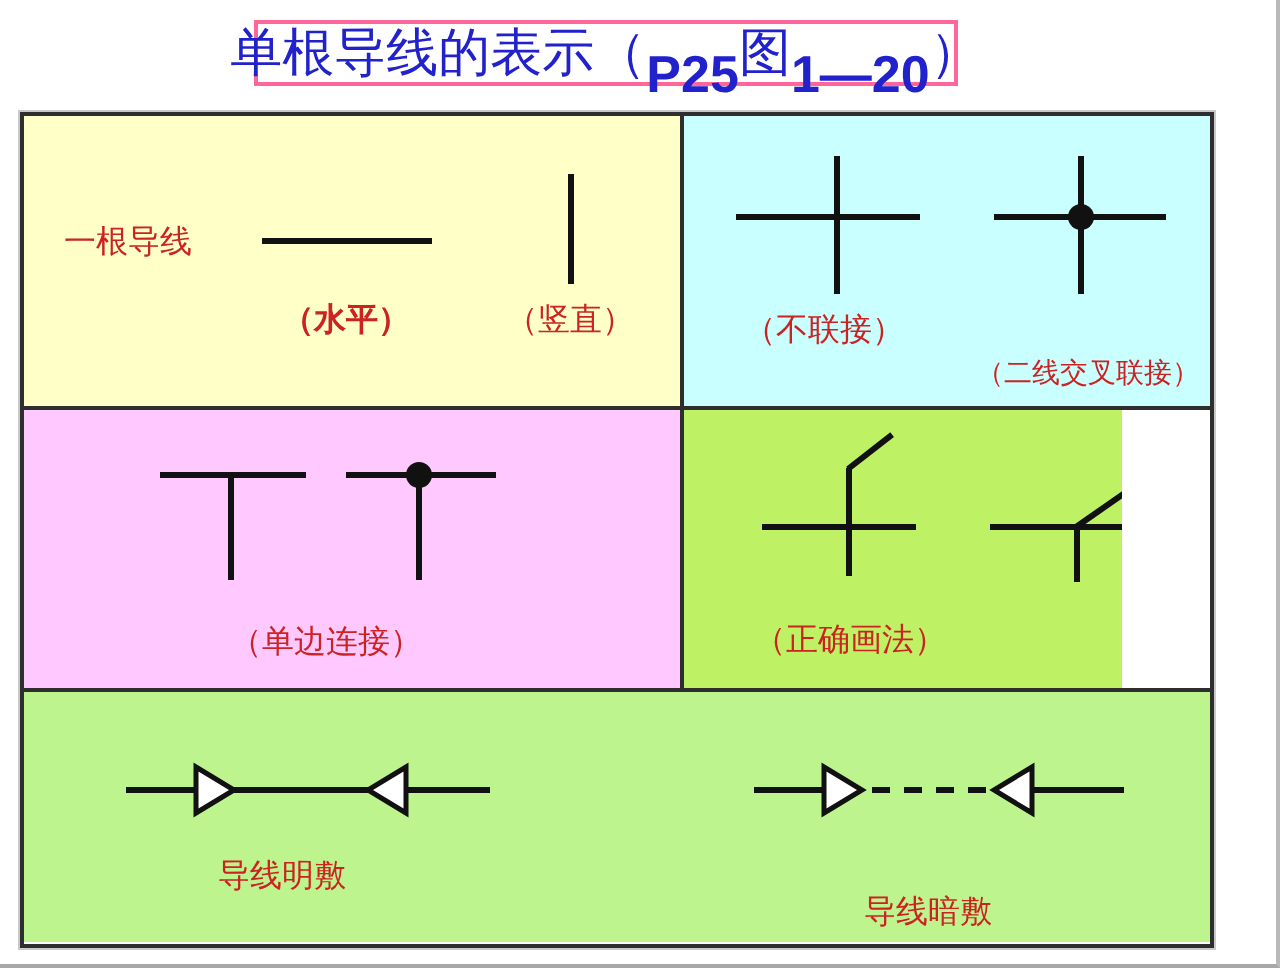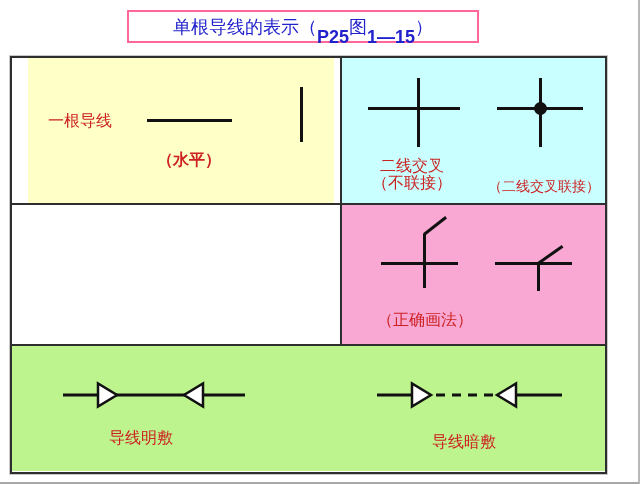--- a/index.html
+++ b/index.html
@@ -5,79 +5,87 @@
   html,body{margin:0;padding:0;background:#fff;}
   .slide{
     position:relative;width:640px;height:484px;background:#ffffff;
     font-family:"Liberation Sans",sans-serif;overflow:hidden;box-sizing:border-box;
     border-right:2px solid #b9b9b9;border-bottom:2px solid #a8a8a8;
   }
   .title-box{
     position:absolute;left:127px;top:10px;width:352px;height:33px;
     border:2px solid #FF6699;background:#ffffff;box-sizing:border-box;
     display:flex;align-items:center;justify-content:center;
-    color:#2222CC;font-size:18px;white-space:nowrap;
+    color:#2222CC;font-size:26px;white-space:nowrap;
   }
   .title-box .b{font-weight:700;margin-top:21px;}
   .board{
     position:absolute;left:10px;top:56px;width:597px;height:418px;
     border:2px solid #2e2e2e;box-sizing:border-box;background:#fff;
     box-shadow:0 0 0 1px #c9c9c9;
   }
   .cell{position:absolute;overflow:hidden;}
-  .cell-single{left:16px;top:0;width:306px;height:146px;background:#FFFFC8;}
+  .cell-single{left:0;top:0;width:330px;height:146px;background:#FFFFC8;}
   .cell-cross{left:330px;top:0;width:263px;height:146px;background:#C9FFFF;}
   .cell-tee{left:0;top:146px;width:330px;height:141px;background:#FFC9FF;}
-  .cell-branch{left:330px;top:146px;width:263px;height:141px;background:#f9a8d4;}
+  .cell-branch{left:330px;top:146px;width:219px;height:141px;background:#bef264;}
   .cell-laying{left:0;top:287px;width:593px;height:126px;background:#BEF48D;}
   .vdiv{position:absolute;left:328px;top:0;width:2px;height:287px;background:#2e2e2e;}
   .hdiv1{position:absolute;left:0;top:145px;width:593px;height:2px;background:#2e2e2e;}
   .hdiv2{position:absolute;left:0;top:286px;width:593px;height:2px;background:#2e2e2e;}
   .red{position:absolute;color:#CC2222;font-size:16px;white-space:nowrap;}
   .ctr{text-align:center;}
   .ln{position:absolute;background:#111111;}
   .dot{position:absolute;width:13px;height:13px;border-radius:50%;background:#111111;}
   .diag{position:absolute;height:3px;background:#111111;transform-origin:left center;}
   svg{position:absolute;left:0;top:0;}
 </style>
 </head>
 <body>
 
 <div class="slide">
 
   <div class="title-box">
     <span>单根导线的表示（</span>
       <span class="b">P25</span>
       <span>图</span>
-      <span class="b">1—15</span>
+      <span class="b">1—20</span>
       <span>）</span>
   </div>
 
   <div class="board">
 
     <div class="cell cell-single">
       <div class="red" style="left:20px;top:53px;">一根导线</div>
       <div class="ln" style="left:119px;top:61px;width:85px;height:3px;"></div>
       <div class="red ctr" style="left:109px;top:92px;width:104px;font-weight:bold;">（水平）</div>
       <div class="ln" style="left:272px;top:29px;width:3px;height:55px;"></div>
+      <div class="red ctr" style="left:221px;top:92px;width:104px;">（竖直）</div>
     </div>
 
     <div class="cell cell-cross">
       <div class="ln" style="left:75px;top:20px;width:3px;height:69px;"></div>
       <div class="ln" style="left:26px;top:49px;width:92px;height:3px;"></div>
       <div class="ln" style="left:197px;top:20px;width:3px;height:69px;"></div>
       <div class="ln" style="left:155px;top:49px;width:86px;height:3px;"></div>
       <div class="dot" style="left:192px;top:44px;"></div>
       <div class="red ctr" style="left:10px;top:99px;width:120px;line-height:17px;">
-          <div>二线交叉</div>
           <div>（不联接）</div>
         </div>
       <div class="red ctr" style="left:138px;top:120px;width:128px;font-size:14px;">（二线交叉联接）</div>
     </div>
 
+    <div class="cell cell-tee">
+      <div class="ln" style="left:68px;top:32px;width:73px;height:3px;"></div>
+      <div class="ln" style="left:102px;top:32px;width:3px;height:54px;"></div>
+      <div class="ln" style="left:161px;top:32px;width:75px;height:3px;"></div>
+      <div class="ln" style="left:196px;top:32px;width:3px;height:54px;"></div>
+      <div class="dot" style="left:191px;top:27px;"></div>
+      <div class="red ctr" style="left:71px;top:107px;width:160px;">（单边连接）</div>
+    </div>
 
     <div class="cell cell-branch">
       <div class="ln" style="left:39px;top:58px;width:77px;height:3px;"></div>
       <div class="ln" style="left:81px;top:30px;width:3px;height:54px;"></div>
       <div class="diag" style="left:82px;top:29px;width:28px;transform:rotate(-38deg);"></div>
       <div class="ln" style="left:153px;top:58px;width:77px;height:3px;"></div>
       <div class="ln" style="left:195px;top:59px;width:3px;height:28px;"></div>
       <div class="diag" style="left:196px;top:58px;width:30px;transform:rotate(-35deg);"></div>
       <div class="red ctr" style="left:21px;top:106px;width:124px;">（正确画法）</div>
     </div>
@@ -89,20 +97,20 @@
         <polygon points="86,38.5 86,61.5 105,50" fill="#fff" stroke="#111" stroke-width="2.5"></polygon>
         <polygon points="191,38.5 191,61.5 172,50" fill="#fff" stroke="#111" stroke-width="2.5"></polygon>
 
         <line x1="365" y1="50" x2="401" y2="50" stroke="#111" stroke-width="3"></line>
         <polygon points="400,38.5 400,61.5 419,50" fill="#fff" stroke="#111" stroke-width="2.5"></polygon>
         <line x1="424" y1="50" x2="482" y2="50" stroke="#111" stroke-width="3" stroke-dasharray="9 7"></line>
         <polygon points="504,38.5 504,61.5 485,50" fill="#fff" stroke="#111" stroke-width="2.5"></polygon>
         <line x1="504" y1="50" x2="550" y2="50" stroke="#111" stroke-width="3"></line>
       </svg>
       <div class="red ctr" style="left:59px;top:83px;width:140px;">导线明敷</div>
-      <div class="red ctr" style="left:382px;top:87px;width:140px;">导线暗敷</div>
+      <div class="red ctr" style="left:382px;top:101px;width:140px;">导线暗敷</div>
     </div>
 
     <div class="vdiv"></div>
     <div class="hdiv1"></div>
     <div class="hdiv2"></div>
   </div>
 </div>
 
 </body></html>

